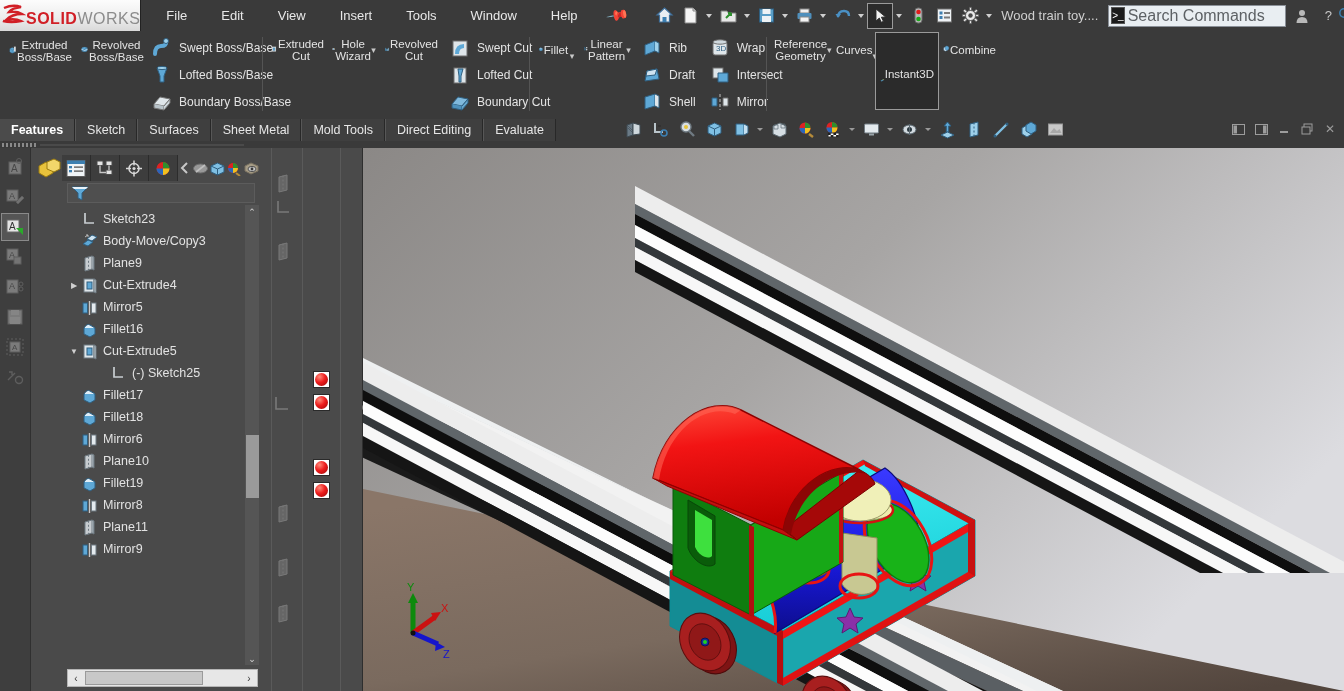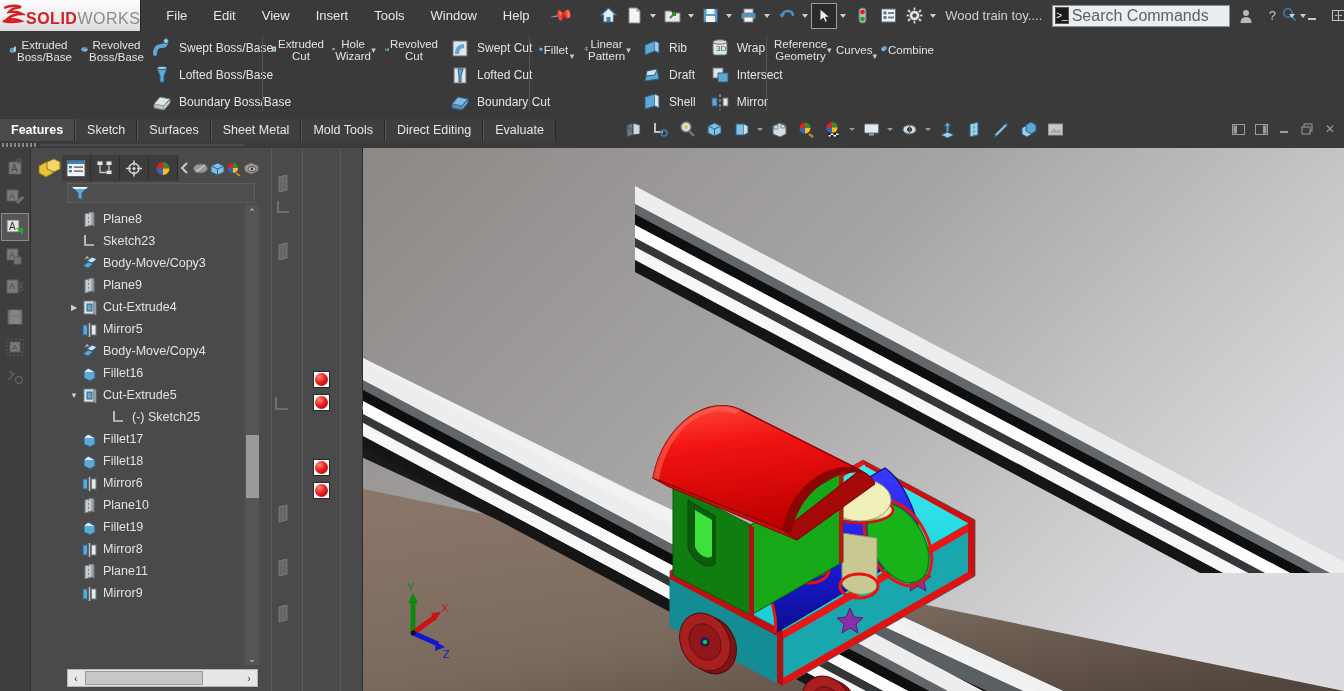--- a/index.html
+++ b/index.html
@@ -19,21 +19,21 @@
     display: flex; align-items: center;
   }
   .logo-box {
     width: 164px; height: 31px;
     background: linear-gradient(to bottom, #fcfcfc 0%, #eeeeee 55%, #d9d9d9 100%);
     display: flex; align-items: center; justify-content: center;
     border-right: 1px solid #222;
   }
   .logo-solid { color: #d11f26; font-weight: bold; font-size: 16px; letter-spacing: .5px; }
   .logo-works { color: #8c8c8c; font-weight: 500; font-size: 16px; letter-spacing: .5px; }
-  .menubar { display: flex; align-items: center; margin-left: 14px; gap: 4px; }
+  .menubar { display: flex; align-items: center; margin-left: 14px; gap: 12px; }
   .menu-item {
     color: #e8e8e8; font-size: 13px; padding: 6px 11px; cursor: default;
     white-space: nowrap;
   }
   .pin-icon { margin-left: 8px; color: #4aa3dd; font-size: 15px; transform: rotate(35deg); }
 
   .tb-sep { width: 1px; height: 22px; background: #565656; margin: 0 7px; }
   .tbicons { display: flex; align-items: center; margin-left: 10px; gap: 0; }
   .tbtn {
     width: 26px; height: 26px; display: flex; align-items: center; justify-content: center;
@@ -549,20 +549,28 @@
         <div class="lbl"><span>Reference</span><br><span>Geometry</span></div>
         <div class="dncaret"></div>
       </div>
       <div class="bigbtn" style="width:44px">
         <svg width="28" height="28" viewBox="0 0 28 28">
           <path d="M6 20 Q6 5 13 9 Q20 13 20 4" stroke="#6fb4dd" stroke-width="2.2" fill="none"></path>
         </svg>
         <div class="lbl"><span>Curves</span></div>
         <div class="dncaret" style="margin-top:13px"></div>
       </div>
+      <div class="bigbtn sel" style="width:62px;margin-top:2px;height:76px">
+        <svg width="34" height="28" viewBox="0 0 34 28" style="margin-top:14px">
+          <path d="M4 20 L22 8 L30 13 L12 24 Z" fill="#4f92bd" stroke="#27536f"></path>
+          <path d="M9 17 l3 -2 l0 3 z M14 14 l3 -2 l0 3 z M19 11 l3 -2 l0 3 z" fill="#f5d23c"></path>
+          <path d="M22 8 L30 13 L30 10 L24 6 Z" fill="#f5d23c" stroke="#9a7a10" stroke-width=".6"></path>
+        </svg>
+        <div class="lbl"><span>Instant3D</span></div>
+      </div>
       <div class="bigbtn" style="width:62px">
         <svg width="28" height="28" viewBox="0 0 28 28">
           <path d="M6 10 L12 6 L19 10 L19 18 L12 22 L6 18 Z" fill="#cfe3f0" stroke="#2f5f80"></path>
           <path d="M11 7 L17 3 L24 7 L24 15 L17 19 L11 15 Z" fill="#5ea8d6" stroke="#2f5f80"></path>
         </svg>
         <div class="lbl"><span>Combine</span></div>
       </div>
     </div>
   </div>
 
@@ -863,59 +871,47 @@
         </svg>
     </div>
 
     <div class="treelist">
 
       <div id="tree-rows">
           <div class="trow-wrap">
             <div class="trow">
               <span style="display: flex; align-items: center; width: 17px;">
                 <svg width="17" height="17" viewBox="0 0 17 17">
+                  <path d="M4 2 v10 h9" fill="none" stroke="#c9ced2" stroke-width="1.7"></path>
+                </svg>
+              </span>
+              <span class="tlbl">Sketch23</span>
+            </div>
+          </div>
+          <div class="trow-wrap">
+            <div class="trow">
+              <span style="display: flex; align-items: center; width: 17px;">
+                <svg width="17" height="17" viewBox="0 0 17 17">
+                  <path d="M2 11 L7 7 L12 9 L7 13 Z" fill="#5ea8d6" stroke="#2f5f80"></path>
+                  <path d="M6 6 L11 2 L16 4 L11 8 Z" fill="#cfe3f0" stroke="#2f5f80"></path>
+                  <path d="M4 4 l3 -2 m0 0 l-2 0 m2 0 l0 2" stroke="#bbb" stroke-width="1"></path>
+                </svg>
+              </span>
+              <span class="tlbl">Body-Move/Copy3</span>
+            </div>
+          </div>
+          <div class="trow-wrap">
+            <div class="trow">
+              <span style="display: flex; align-items: center; width: 17px;">
+                <svg width="17" height="17" viewBox="0 0 17 17">
                   <path d="M4 3 L11 1 L11 14 L4 16 Z" fill="#c7ccd0" stroke="#6f7a82"></path>
                   <path d="M7.5 1.8 v13.6" stroke="#6f7a82" stroke-dasharray="2 2"></path>
                   <path d="M11 1 L13 2 L13 15 L11 14" fill="#9aa4ab" stroke="#6f7a82"></path>
                 </svg>
               </span>
-              <span class="tlbl">Plane8</span>
-            </div>
-          </div>
-          <div class="trow-wrap">
-            <div class="trow">
-              <span style="display: flex; align-items: center; width: 17px;">
-                <svg width="17" height="17" viewBox="0 0 17 17">
-                  <path d="M4 2 v10 h9" fill="none" stroke="#c9ced2" stroke-width="1.7"></path>
-                </svg>
-              </span>
-              <span class="tlbl">Sketch23</span>
-            </div>
-          </div>
-          <div class="trow-wrap">
-            <div class="trow">
-              <span style="display: flex; align-items: center; width: 17px;">
-                <svg width="17" height="17" viewBox="0 0 17 17">
-                  <path d="M2 11 L7 7 L12 9 L7 13 Z" fill="#5ea8d6" stroke="#2f5f80"></path>
-                  <path d="M6 6 L11 2 L16 4 L11 8 Z" fill="#cfe3f0" stroke="#2f5f80"></path>
-                  <path d="M4 4 l3 -2 m0 0 l-2 0 m2 0 l0 2" stroke="#bbb" stroke-width="1"></path>
-                </svg>
-              </span>
-              <span class="tlbl">Body-Move/Copy3</span>
-            </div>
-          </div>
-          <div class="trow-wrap">
-            <div class="trow">
-              <span style="display: flex; align-items: center; width: 17px;">
-                <svg width="17" height="17" viewBox="0 0 17 17">
-                  <path d="M4 3 L11 1 L11 14 L4 16 Z" fill="#c7ccd0" stroke="#6f7a82"></path>
-                  <path d="M7.5 1.8 v13.6" stroke="#6f7a82" stroke-dasharray="2 2"></path>
-                  <path d="M11 1 L13 2 L13 15 L11 14" fill="#9aa4ab" stroke="#6f7a82"></path>
-                </svg>
-              </span>
               <span class="tlbl">Plane9</span>
             </div>
           </div>
           <div class="trow-wrap">
             <div class="expander">▶</div>
             <div class="trow">
               <span style="display: flex; align-items: center; width: 17px;">
                 <svg width="17" height="17" viewBox="0 0 17 17">
                   <rect x="3" y="2" width="10" height="13" fill="#dfe6ea" stroke="#6f7a82"></rect>
                   <rect x="6" y="5" width="5" height="7" fill="#5ea8d6" stroke="#2f5f80"></rect>
@@ -928,32 +924,20 @@
           <div class="trow-wrap">
             <div class="trow">
               <span style="display: flex; align-items: center; width: 17px;">
                 <svg width="17" height="17" viewBox="0 0 17 17">
                   <rect x="2" y="4" width="4.5" height="10" fill="#5ea8d6" stroke="#2f5f80"></rect>
                   <line x1="8.5" y1="2" x2="8.5" y2="16" stroke="#c8c8c8" stroke-width="1.4"></line>
                   <rect x="10.5" y="4" width="4.5" height="10" fill="#e4eaee" stroke="#6f7a82"></rect>
                 </svg>
               </span>
               <span class="tlbl">Mirror5</span>
-            </div>
-          </div>
-          <div class="trow-wrap">
-            <div class="trow">
-              <span style="display: flex; align-items: center; width: 17px;">
-                <svg width="17" height="17" viewBox="0 0 17 17">
-                  <path d="M2 11 L7 7 L12 9 L7 13 Z" fill="#5ea8d6" stroke="#2f5f80"></path>
-                  <path d="M6 6 L11 2 L16 4 L11 8 Z" fill="#cfe3f0" stroke="#2f5f80"></path>
-                  <path d="M4 4 l3 -2 m0 0 l-2 0 m2 0 l0 2" stroke="#bbb" stroke-width="1"></path>
-                </svg>
-              </span>
-              <span class="tlbl">Body-Move/Copy4</span>
             </div>
           </div>
           <div class="trow-wrap">
             <div class="trow">
               <span style="display: flex; align-items: center; width: 17px;">
                 <svg width="17" height="17" viewBox="0 0 17 17">
                   <path d="M3 7 L9 4 L14 7 L14 13 L9 16 L3 13 Z" fill="#5ea8d6" stroke="#2f5f80"></path>
                   <path d="M3 7 Q6 2 9 4 L14 7" fill="#dfeef8" stroke="#2f5f80"></path>
                 </svg>
               </span>

